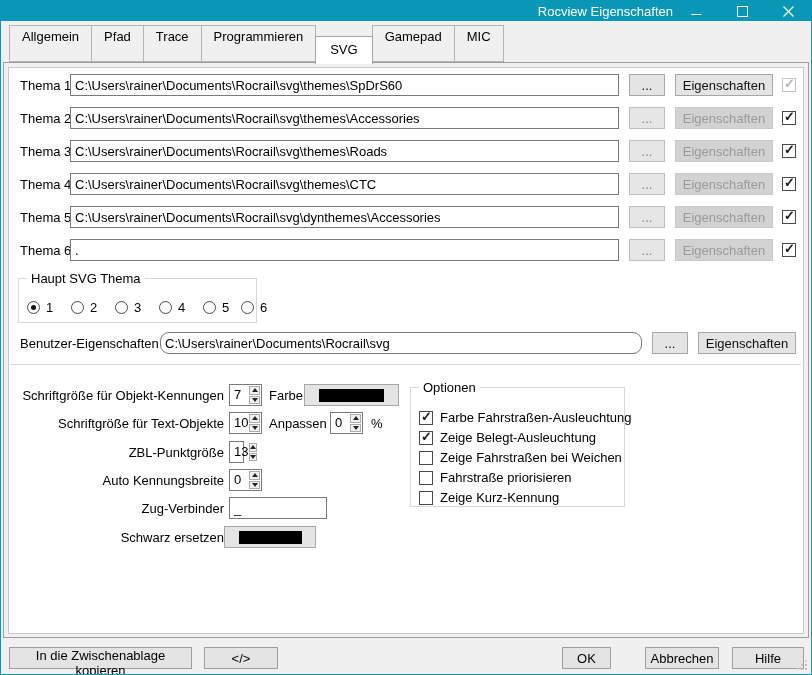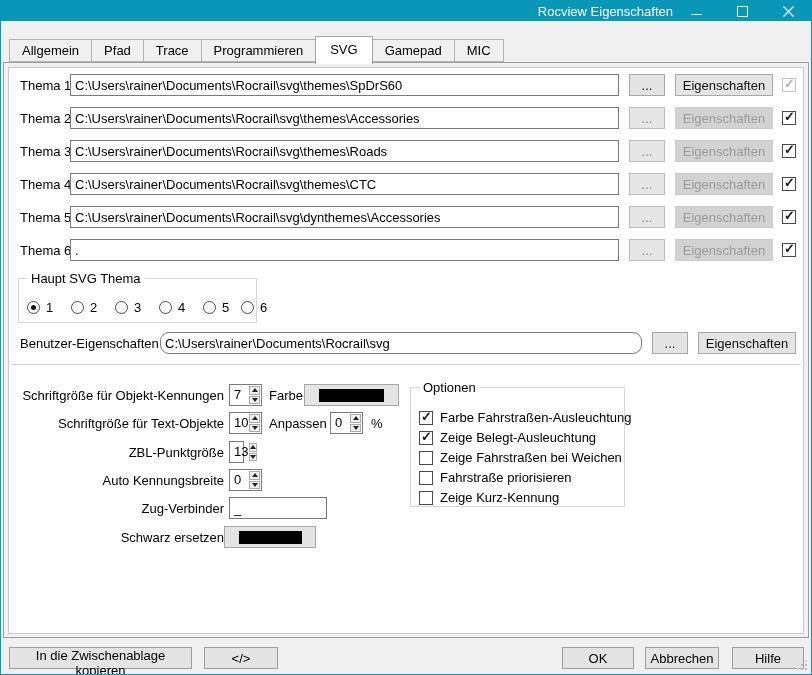--- a/index.html
+++ b/index.html
@@ -24,21 +24,21 @@
     width:46px; height:30px; display:flex; align-items:center; justify-content:center;
     cursor:default;
   }
 
   
   .tabstrip {
     position:absolute; top:30px; left:0; right:0; height:31px;
     display:flex; align-items:flex-end; padding-left:8px; z-index:5;
   }
   .tab {
-    height:23px; line-height:22px; padding:0 12px; font-size:13px;
+    height:37px; line-height:22px; padding:0 12px; font-size:13px;
     background:#f0f0f0; border:1px solid #b4b4b4; color:#000;
     white-space:nowrap; position:relative;
   }
   .tab + .tab { margin-left:-1px; }
   .tab.active {
     height:28px; line-height:26px; background:#ffffff; border-color:#a6a6a6;
     border-bottom:none; margin-bottom:-2px; padding:0 14px; z-index:6;
   }
   .tab.gap { margin-left:18px; }
 
@@ -325,18 +325,18 @@
           <span class="checkbox cb"></span>
           <span class="olab">Zeige Kurz-Kennung</span>
         </span>
       </fieldset>
 
     </div>
   </div>
 
   <button class="fbtn" style="left:8px; width:183px;">In die Zwischenablage kopieren</button>
   <button class="fbtn" style="left:203px; width:74px;">&lt;/&gt;</button>
-  <button class="fbtn" style="left:561px; width:72px;">OK</button>
+  <button class="fbtn" style="left:561px; width:49px;">OK</button>
   <button class="fbtn" style="left:644px; width:74px;">Abbrechen</button>
   <button class="fbtn" style="left:731px; width:72px;">Hilfe</button>
 
   <span class="grip"></span>
 </div>
 
 </body></html>

